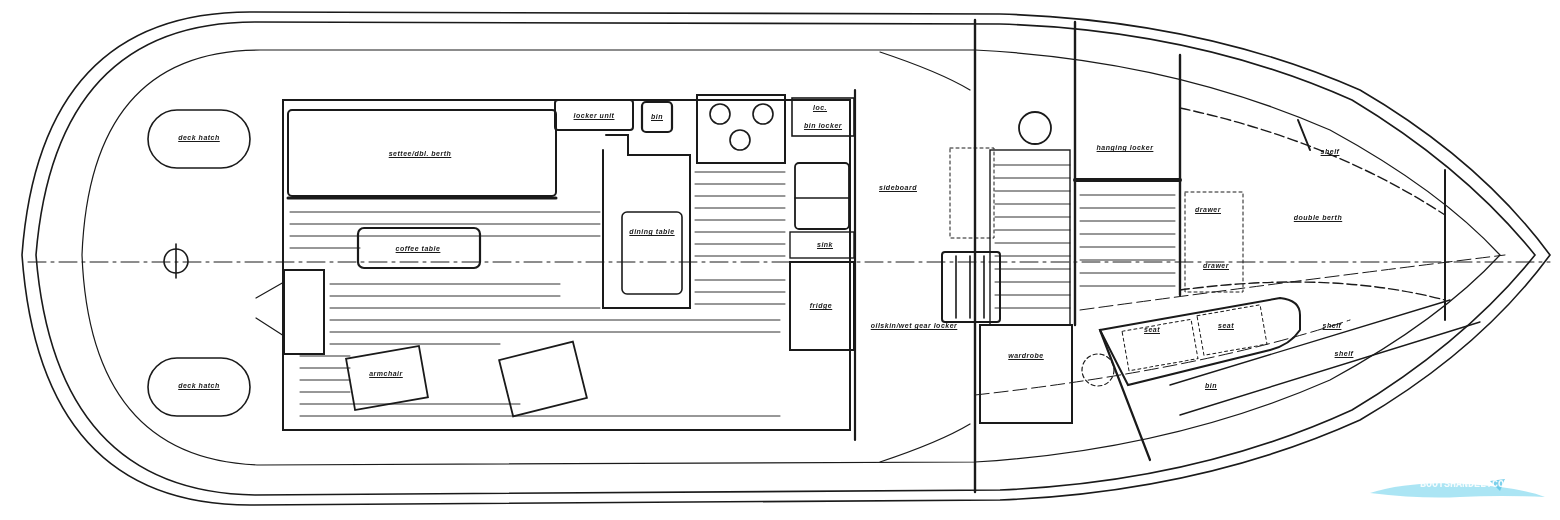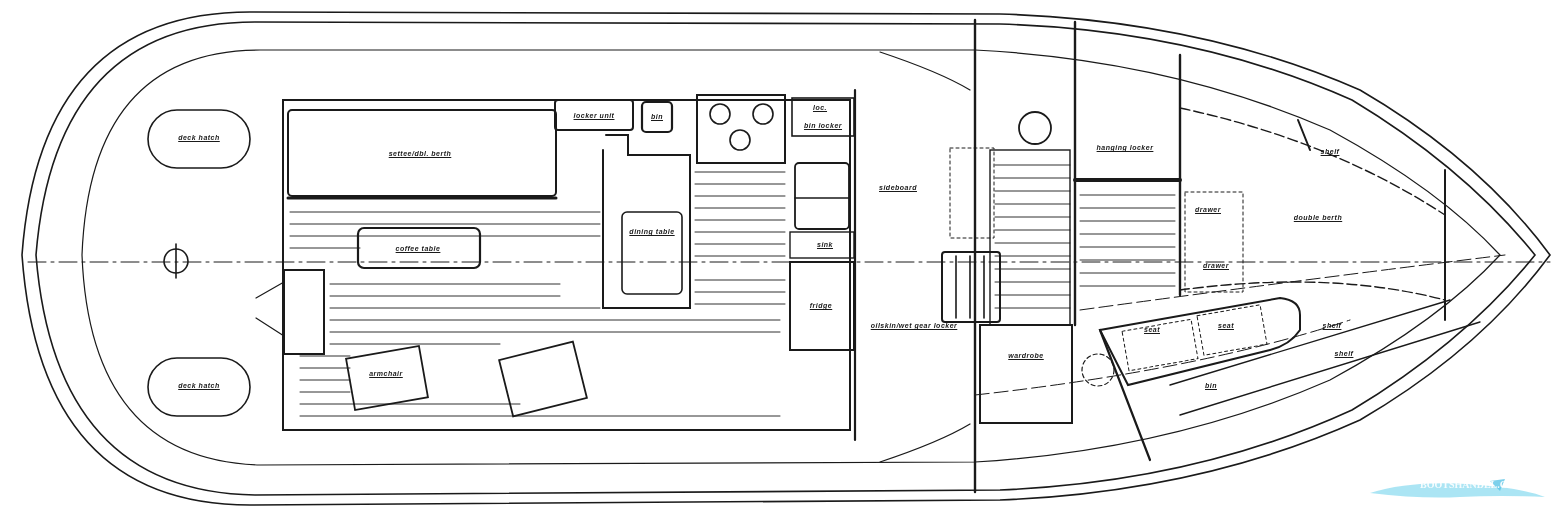--- a/index.html
+++ b/index.html
@@ -1,20 +1,20 @@
 <!DOCTYPE html>
 <html><head>
 <meta charset="utf-8">
 <style>
   html,body{margin:0;padding:0;background:#ffffff;}
   body{width:1560px;height:520px;overflow:hidden;position:relative;font-family:"DejaVu Sans",sans-serif;}
   #plan{position:absolute;left:0;top:0;width:1560px;height:520px;}
   .lbl{position:absolute;font-family:"Liberation Sans",sans-serif;font-size:7px;font-weight:bold;font-style:italic;color:#1a1a1a;letter-spacing:0.5px;text-transform:lowercase;white-space:nowrap;line-height:8px;text-align:center;text-decoration:underline;}
   .wm{position:absolute;left:1360px;top:475px;width:190px;height:30px;}
-  .wm span{position:absolute;left:60px;top:4px;font-family:Liberation Serif, serif;font-size:10px;color:#ffffff;font-weight:bold;opacity:.9;}
+  .wm span{position:absolute;left:60px;top:4px;font-family:Liberation Mono, monospace;font-size:10px;color:#ffffff;font-weight:bold;opacity:.9;}
 </style>
 </head>
 <body>
 
 <svg id="plan" viewBox="0 0 1560 520" xmlns="http://www.w3.org/2000/svg">
   <g fill="none" stroke="#1a1a1a" stroke-width="1.6" stroke-linecap="round">
 
     <path d="M250 12 L1000 14 Q1200 20 1360 90 Q1480 160 1550 255 Q1480 350 1360 420 Q1200 492 1000 500 L250 505 Q40 505 22 255 Q40 12 250 12 Z"></path>
     <path d="M255 22 L1000 24 Q1195 30 1352 100 Q1465 168 1535 255 Q1465 342 1352 410 Q1195 482 1000 490 L255 495 Q55 492 36 255 Q55 22 255 22 Z"></path>
     <path d="M260 50 L975 50 Q1170 60 1330 130 Q1440 190 1500 255 Q1440 320 1330 380 Q1170 450 975 462 L260 465 Q90 460 82 255 Q90 50 260 50 Z" stroke-width="1.2"></path>

